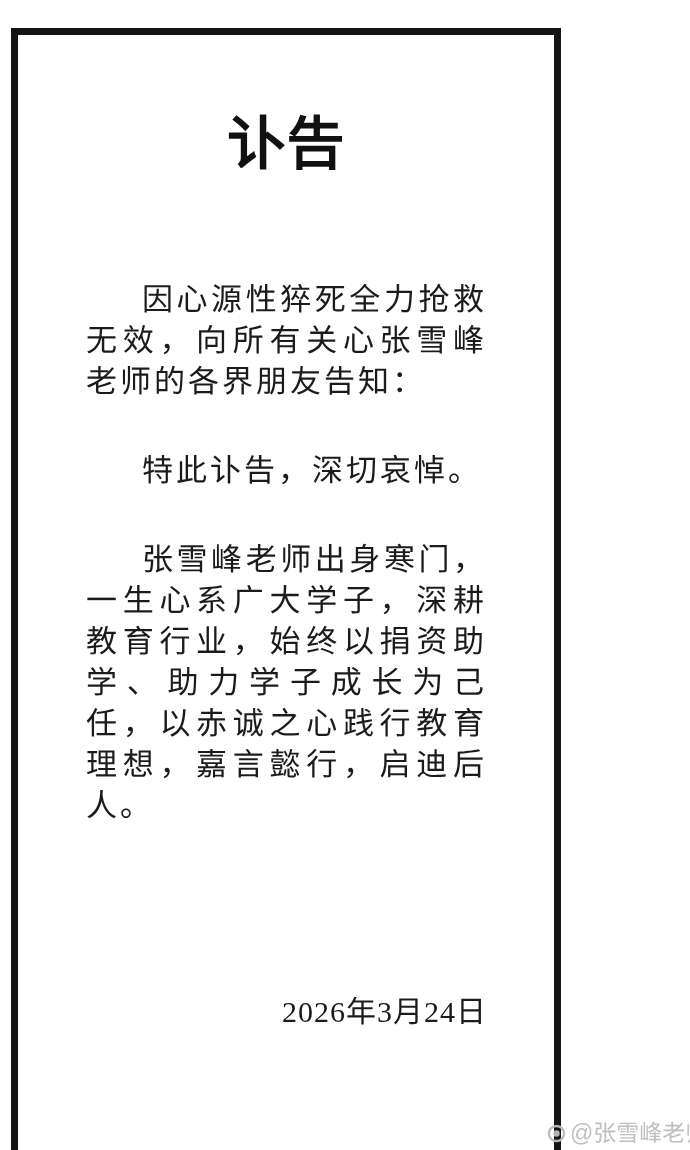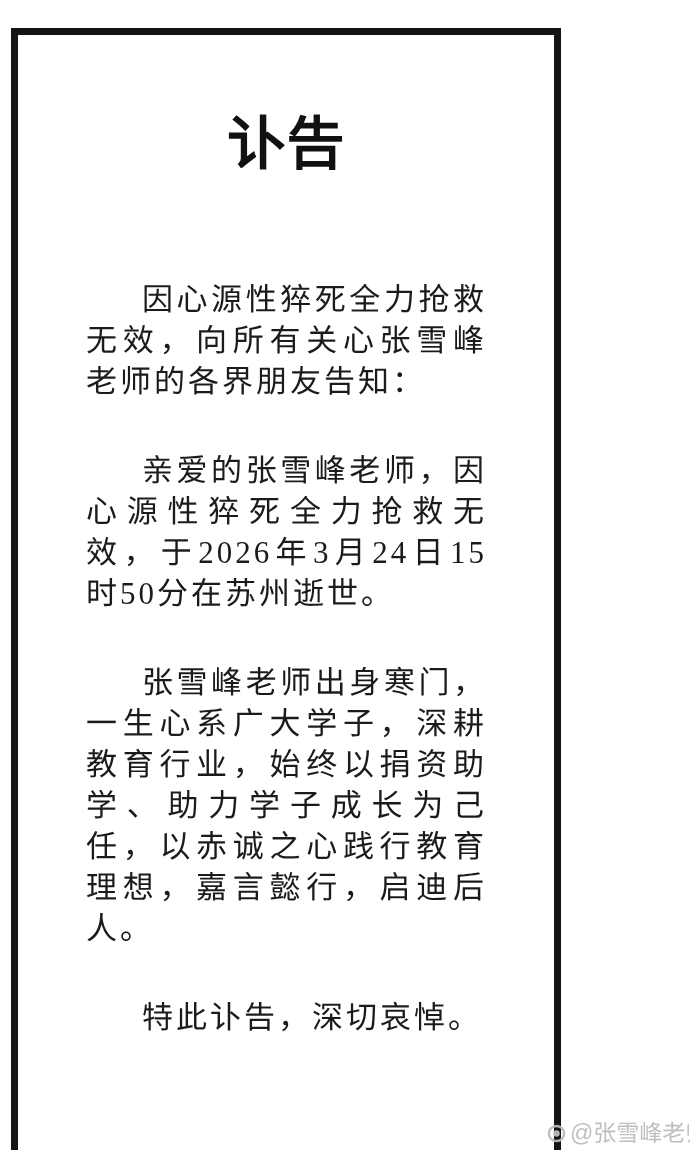--- a/index.html
+++ b/index.html
@@ -85,23 +85,22 @@
 </head>
 <body>
 
 <div class="frame">
   <div class="inner">
 
     <h1 class="doc-title">讣告</h1>
 
     <div class="content">
       <p class="first">因心源性猝死全力抢救无效，向所有关心张雪峰老师的各界朋友告知：</p>
-      <p>亲爱的张雪峰老师，因心源性猝死全力抢救无效，于2026年3月24日15时50分在苏州逝世。</p>
+      <p>特此讣告，深切哀悼。</p>
       <p>张雪峰老师出身寒门，一生心系广大学子，深耕教育行业，始终以捐资助学、助力学子成长为己任，以赤诚之心践行教育理想，嘉言懿行，启迪后人。</p>
-      <p>特此讣告，深切哀悼。</p>
     </div>
 
     <div class="signature-block">
       <span class="sig-line">2026年3月24日</span>
     </div>
 
   </div>
 </div>
 
 <div class="watermark">

